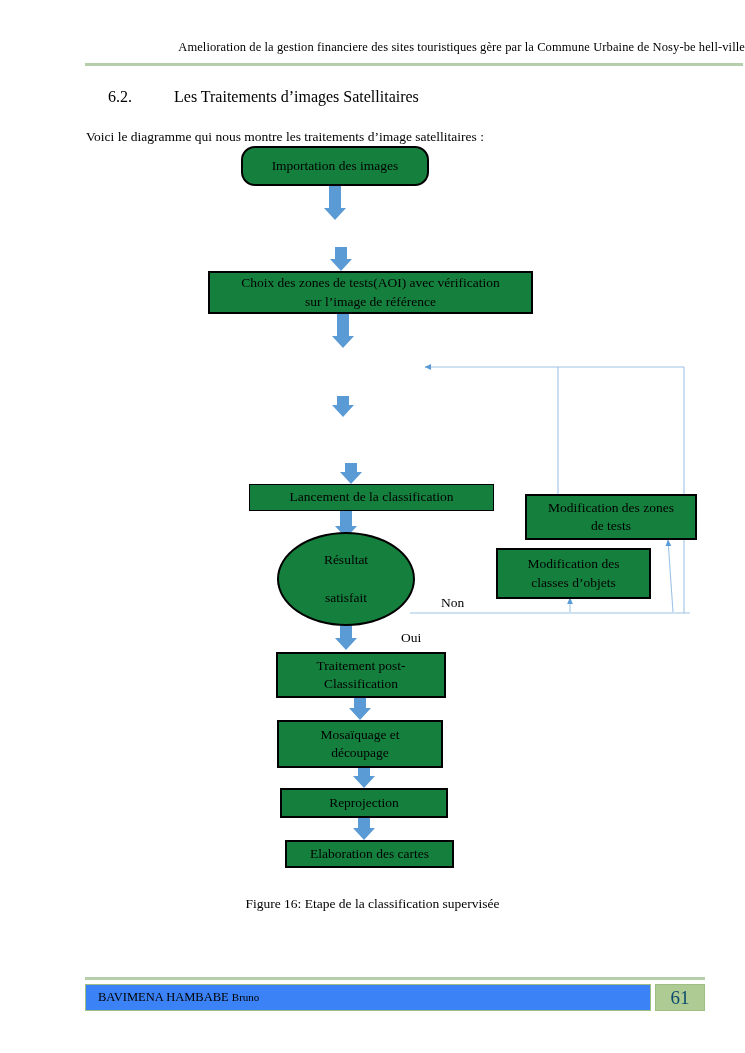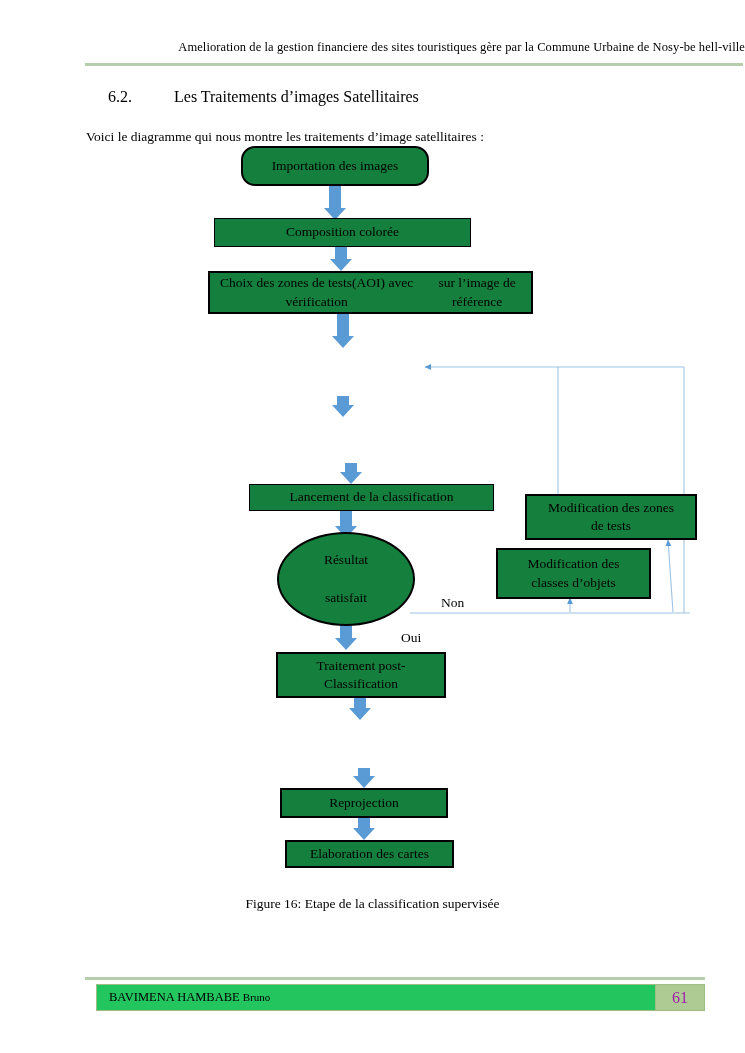--- a/index.html
+++ b/index.html
@@ -48,42 +48,42 @@
     text-align:center;
     font-size:13.5px;
   }
 
   
   .footer-rule{
     position:absolute; left:85px; top:977px; width:620px; height:3px;
     background:#b6ceac;
   }
   .footer-bar{
-    position:absolute; left:96px; top:984px; width:566px; height:27px;
-    background:#22c55e;
+    position:absolute; left:85px; top:984px; width:566px; height:27px;
+    background:#3b82f6;
     border:1px solid #9fbe84;
     box-sizing:border-box;
   }
   .footer-name{
     position:absolute; left:12px; top:5px;
     font-size:12.5px;
     font-family:"Liberation Serif", serif;
     white-space:nowrap;
   }
   .footer-name .last{ font-size:11px; }
   .footer-page{
     position:absolute; left:655px; top:984px; width:50px; height:27px;
     background:#aecb93;
     border:1px solid #9fbe84;
     box-sizing:border-box;
     text-align:center;
   }
   .footer-page span{
     display:block; line-height:25px;
-    font-size:16px; color:#a21caf;
+    font-size:19px; color:#0c4a6e;
     font-family:"Liberation Serif", serif;
   }
 
   
   .flow{
     position:absolute; left:0; top:0; width:745px; height:1053px;
     pointer-events:none;
   }
   .flow > *{ pointer-events:auto; }
 
@@ -174,45 +174,46 @@
       <line x1="673" y1="612" x2="668" y2="540" marker-end="url(#bluehead)"></line>
 
       <line x1="570" y1="612" x2="570" y2="598" marker-end="url(#bluehead)"></line>
     </g>
   </svg>
 
   <div class="node rounded" style="left:241px; top:146px; width:188px; height:40px;">
     <span>Importation des images</span>
   </div>
 
-  <div class="node" style="left:214px; top:218px; width:257px; height:29px;">
-    <span>Composition colorée</span>
-  </div>
-
-  <div class="node thick" style="left:208px; top:271px; width:325px; height:43px; flex-direction:row;">
+
+  <div class="node thick" style="left:208px; top:271px; width:325px; height:43px; flex-direction:column;">
     <span>Choix des zones de tests(AOI) avec vérification</span>
     <span>sur l’image de référence</span>
   </div>
 
 
 
   <div class="node" style="left:249px; top:484px; width:245px; height:27px;">
     <span>Lancement de la classification</span>
   </div>
 
   <div class="node ellipse" style="left:277px; top:532px; width:138px; height:94px; flex-direction:column;">
     <span>Résultat</span>
     <span>satisfait</span>
   </div>
 
   <div class="node thick" style="left:276px; top:652px; width:170px; height:46px; flex-direction:column;">
     <span>Traitement post-</span>
     <span>Classification</span>
   </div>
 
+  <div class="node thick" style="left:277px; top:720px; width:166px; height:48px; flex-direction:column;">
+    <span>Mosaïquage et</span>
+    <span>découpage</span>
+  </div>
 
   <div class="node thick" style="left:280px; top:788px; width:168px; height:30px;">
     <span>Reprojection</span>
   </div>
 
   <div class="node thick" style="left:525px; top:494px; width:172px; height:46px; flex-direction:column;">
     <span>Modification des zones</span>
     <span>de tests</span>
   </div>
 

